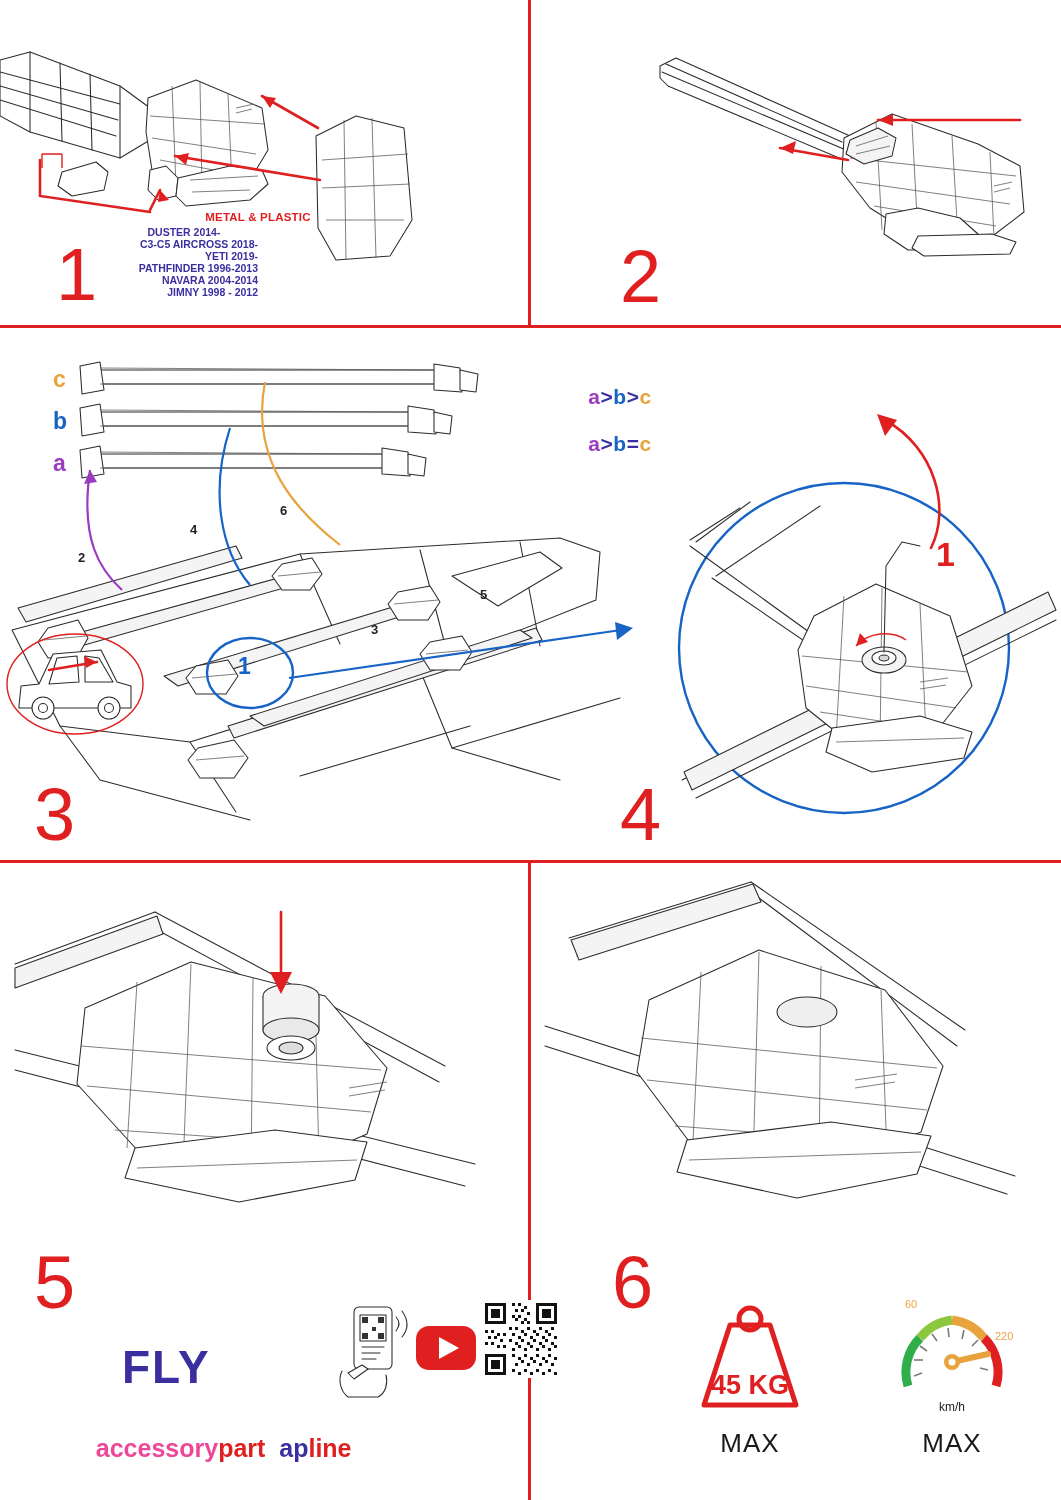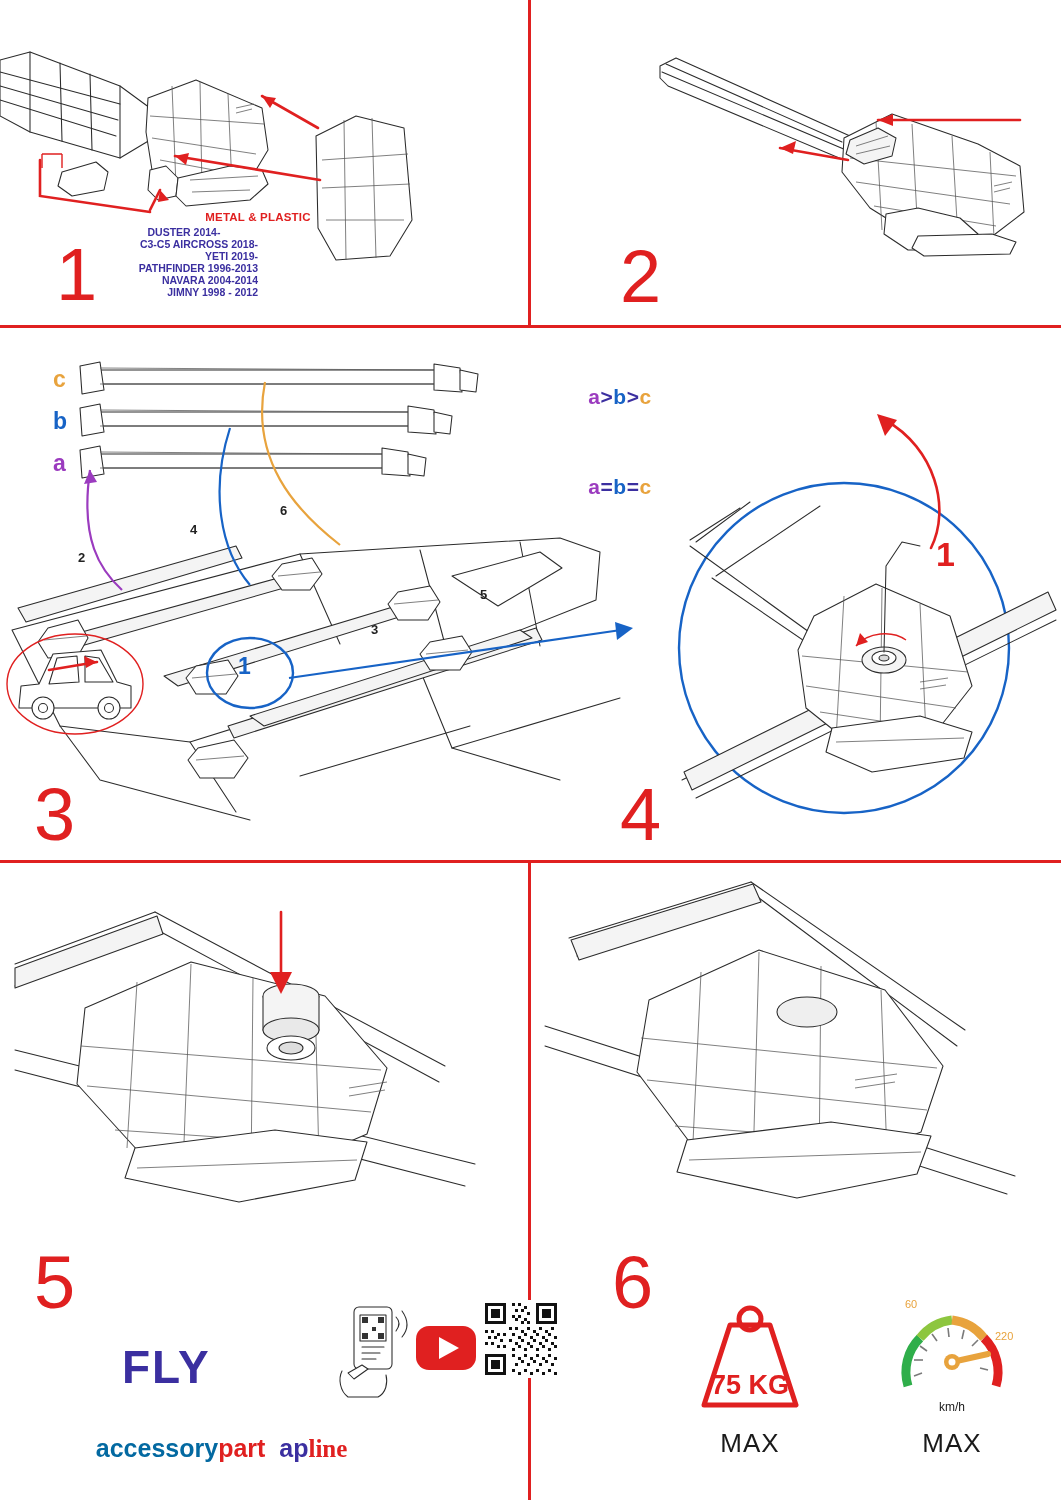--- a/index.html
+++ b/index.html
@@ -62,24 +62,24 @@
   #panel4-seq .n3 { color:#1763c6; }
   #panel4-seq .n4 { color:#e02020; }
   #panel4-seq .n5 { color:#9b3bbf; }
   #panel4-seq .n6 { color:#1763c6; }
   .bignum-red { color:#e02020; font-size:34px; font-weight:bold; }
   .bignum-blue { color:#1763c6; font-size:23px; font-weight:bold; }
 
   
   #fly-word { font-size:46px; font-weight:bold; color:#3b2fa0; letter-spacing:2px; }
   .brandline { font-size:25px; font-weight:bold; }
-  .brandline .accessory { color:#0369a1; }
+  .brandline .accessory { color:#ec4899; }
   .brandline .part { color:#e02020; }
   .brandline .ap { color:#3b2fa0; }
-  .brandline .line { color:#e02020;font-family:Liberation Serif, serif; }
+  .brandline .line { color:#e02020; }
 
   
   #weight-value { color:#e02020; font-size:27px; font-weight:bold; }
   .maxlabel { font-size:26px; color:#1a1a1a; letter-spacing:1px; }
   .kmh { font-size:12px; color:#1a1a1a; }
   .gauge-num { font-size:11px; color:#e8a33d; font-weight:normal; }
 
   
   .qr { image-rendering:pixelated; }
   .yt { fill:#e02020; }
@@ -260,22 +260,22 @@
     </svg>
   </div>
 
   <div class="txt abc c" style="left:53px; top:366px;">c</div>
   <div class="txt abc b" style="left:53px; top:408px;">b</div>
   <div class="txt abc a" style="left:53px; top:450px;">a</div>
 
   <div class="txt eq" style="left:563px; top:361px;">
     <span class="pa">a</span><span class="op">&gt;</span><span class="pb">b</span><span class="op">&gt;</span><span class="pc">c</span>
   </div>
-  <div class="txt eq" style="left:563px; top:451px;">
-    <span class="pa">a</span><span class="op">=</span><span class="pb">b</span><span class="op">=</span><span class="pc">c</span>
+  <div class="txt eq" style="left:563px; top:408px;">
+    <span class="pa">a</span><span class="op">&gt;</span><span class="pb">b</span><span class="op">=</span><span class="pc">c</span>
   </div>
 
   <div class="art" style="left:0px; top:480px; width:620px; height:340px;">
     <svg width="620" height="340" viewBox="0 0 620 340">
 
       <g class="ln">
         <path d="M12 150 L300 74 L560 58 L600 72 L596 120 L420 190 L190 262 L60 246 Z" fill="#fff"></path>
         <path d="M300 74 L340 164 M420 70 L448 176 M520 62 L540 166"></path>
       </g>
 
@@ -636,21 +636,21 @@
       </g>
     </svg>
   </div>
 
   <div class="art" style="left:690px; top:1295px; width:120px; height:120px;">
     <svg width="120" height="120" viewBox="0 0 120 120">
       <path d="M40 30 L80 30 L106 110 L14 110 Z" fill="#ffffff" stroke="#e02020" stroke-width="5" stroke-linejoin="round"></path>
       <circle cx="60" cy="24" r="11" fill="none" stroke="#e02020" stroke-width="5"></circle>
     </svg>
   </div>
-  <div class="txt" id="weight-value" style="left:690px; top:1370px; width:120px; text-align:center;">75 KG</div>
+  <div class="txt" id="weight-value" style="left:690px; top:1370px; width:120px; text-align:center;">45 KG</div>
   <div class="txt maxlabel" style="left:690px; top:1428px; width:120px; text-align:center;">MAX</div>
 
   <div class="art" style="left:890px; top:1298px; width:124px; height:124px;">
     <svg width="124" height="124" viewBox="0 0 124 124">
 
       <path d="M18 88 A48 48 0 0 1 30 40" fill="none" stroke="#2fae4a" stroke-width="9" stroke-linecap="butt"></path>
       <path d="M30 40 A48 48 0 0 1 62 22" fill="none" stroke="#8dc63f" stroke-width="9"></path>
       <path d="M62 22 A48 48 0 0 1 94 40" fill="none" stroke="#e8a33d" stroke-width="9"></path>
       <path d="M94 40 A48 48 0 0 1 106 88" fill="none" stroke="#e02020" stroke-width="9"></path>
 

